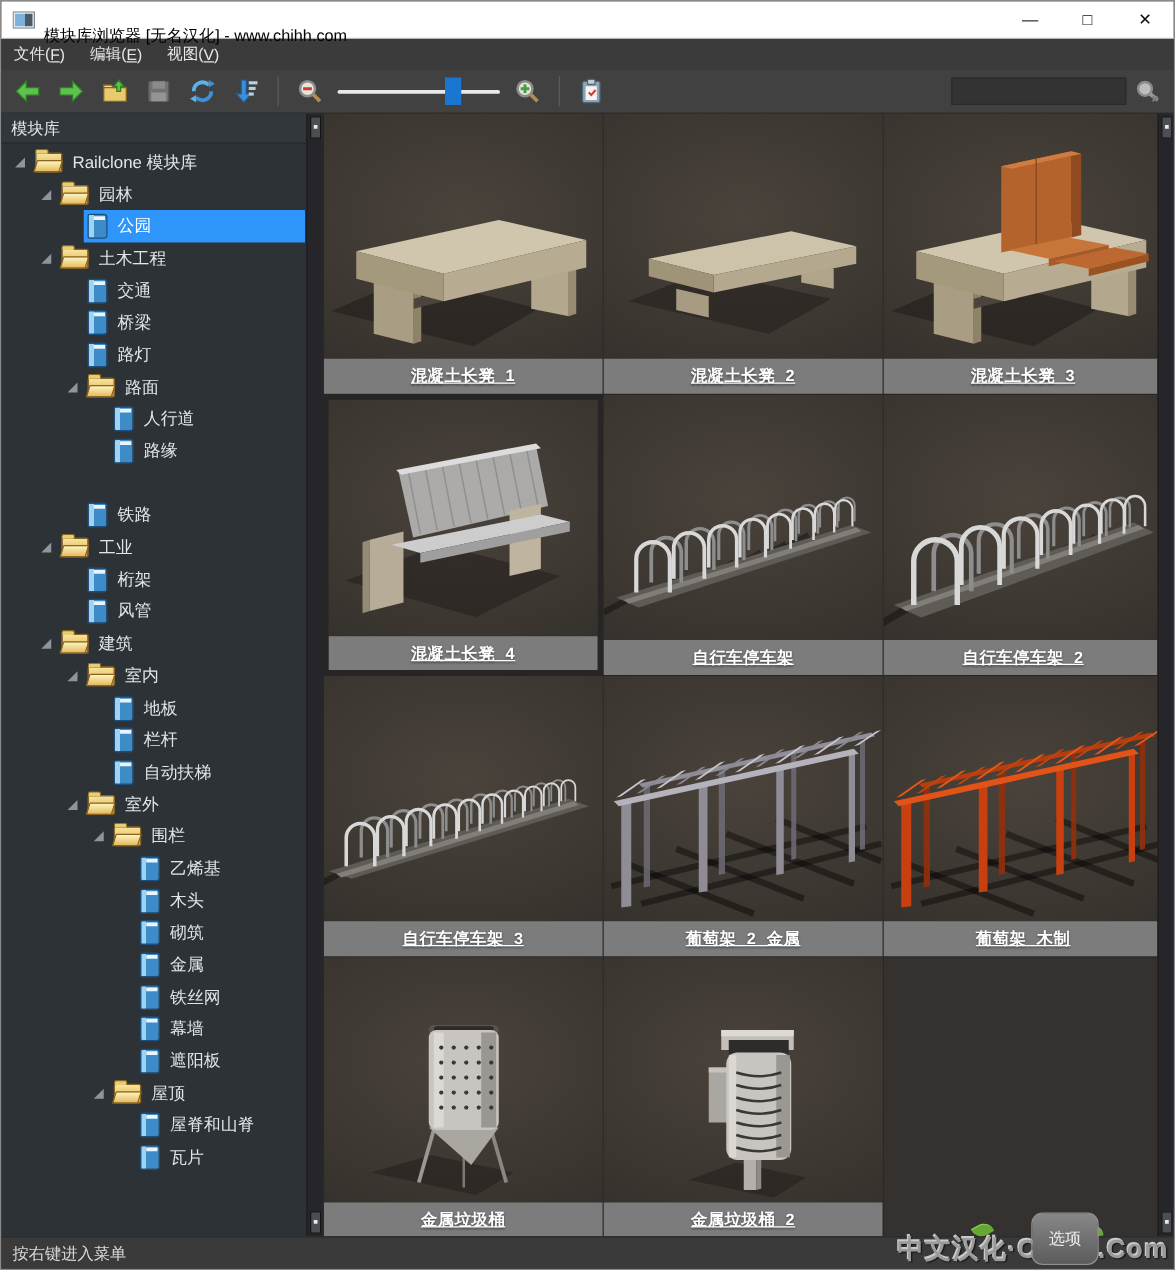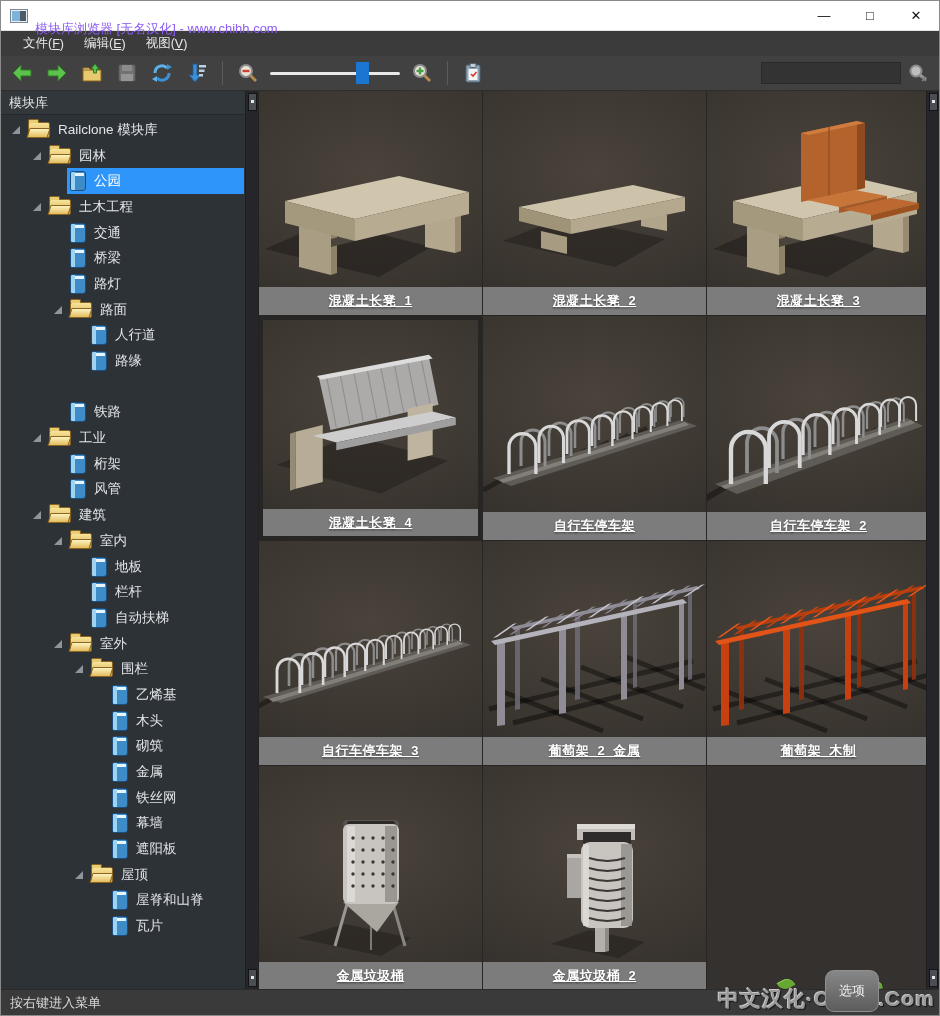--- a/index.html
+++ b/index.html
@@ -1,26 +1,26 @@
 <!DOCTYPE html>
 <html><head>
 <meta charset="utf-8">
 <style>
   html,body{margin:0;padding:0;background:#ffffff;font-family:"Liberation Sans","DejaVu Sans",sans-serif;}
   .window{position:relative;width:938px;height:1014px;border:1px solid #8a8a8a;background:#3a3a3a;overflow:hidden;}
 
   
   .titlebar{height:30px;background:#ffffff;display:flex;align-items:center;padding-left:9px;box-sizing:border-box;border-bottom:1px solid #e3e3e3;}
   .app-icon{width:18px;height:14px;margin-right:7px;display:inline-block;}
-  .title{font-size:13px;color:#8b5cf6;flex:1;white-space:nowrap;margin-top:27px;}
+  .title{font-size:13px;color:#000000;flex:1;white-space:nowrap;margin-top:27px;}
   .win-controls{display:flex;height:100%;}
   .win-btn{width:46px;height:100%;border:none;background:transparent;font-size:13px;color:#111;display:flex;align-items:center;justify-content:center;padding:0;}
 
   
-  .menubar{height:25px;background:#3b3b3b;display:flex;align-items:stretch;padding-left:12px;}
+  .menubar{height:25px;background:#3b3b3b;display:flex;align-items:stretch;padding-left:0;}
   .menu-item{display:flex;align-items:center;padding:0 10px;font-size:12.5px;color:#e8e8e8;}
   .menu-item u{text-decoration:underline;}
 
   
   .toolbar{height:35px;background:#414141;border-bottom:1px solid #2d2d2d;display:flex;align-items:center;padding:0 8px;box-sizing:border-box;gap:9px;}
   .tbtn{width:26px;height:26px;display:flex;align-items:center;justify-content:center;background:transparent;border:none;padding:0;}
   .tbtn svg{width:22px;height:22px;}
   .tsep{width:1px;height:24px;background:#5b5b5b;margin:0 3px;}
   .slider{position:relative;width:130px;height:24px;}
   .slider .track{position:absolute;left:0;right:0;top:11px;height:3px;background:#e9e9e9;border-radius:2px;}

